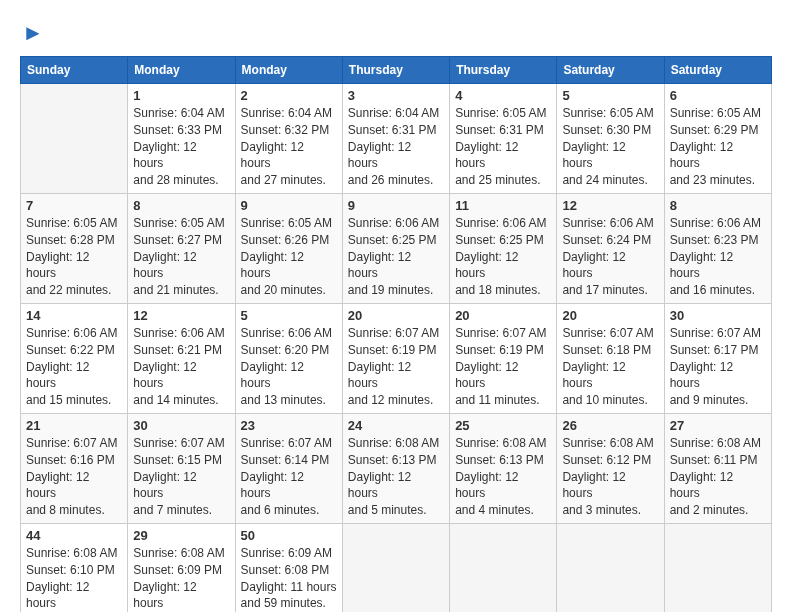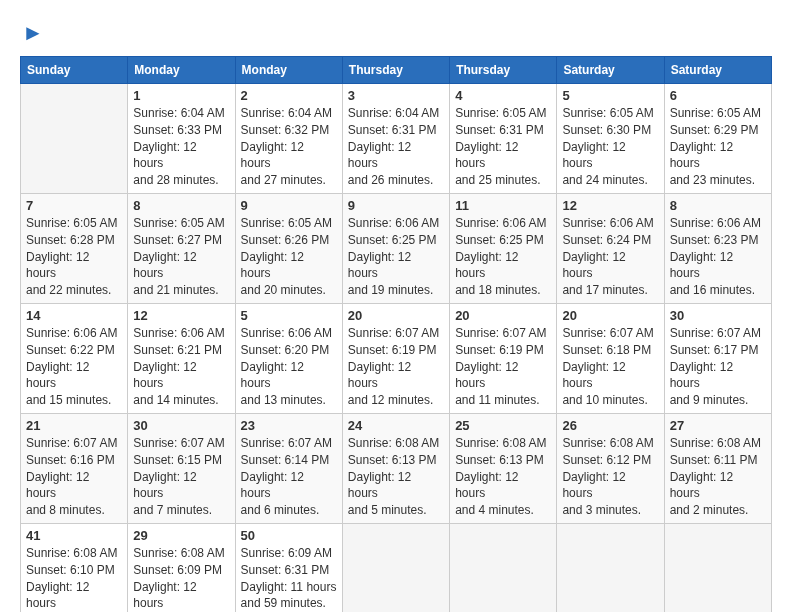--- a/index.html
+++ b/index.html
@@ -314,37 +314,37 @@
         <td>
           <span class="day-num">27</span>
           <div class="day-info" style="white-space: pre-line;">Sunrise: 6:08 AM
 Sunset: 6:11 PM
 Daylight: 12 hours
 and 2 minutes.</div>
         </td>
       </tr>
       <tr>
         <td>
-          <span class="day-num">41</span>
+          <span class="day-num">44</span>
           <div class="day-info" style="white-space: pre-line;">Sunrise: 6:08 AM
 Sunset: 6:10 PM
 Daylight: 12 hours
 and 1 minute.</div>
         </td>
         <td>
           <span class="day-num">29</span>
           <div class="day-info" style="white-space: pre-line;">Sunrise: 6:08 AM
 Sunset: 6:09 PM
 Daylight: 12 hours
 and 0 minutes.</div>
         </td>
         <td>
           <span class="day-num">50</span>
           <div class="day-info" style="white-space: pre-line;">Sunrise: 6:09 AM
-Sunset: 6:31 PM
+Sunset: 6:08 PM
 Daylight: 11 hours
 and 59 minutes.</div>
         </td>
         <td class="empty-cell"></td>
         <td class="empty-cell"></td>
         <td class="empty-cell"></td>
         <td class="empty-cell"></td>
       </tr>
     </tbody>
 </table>

